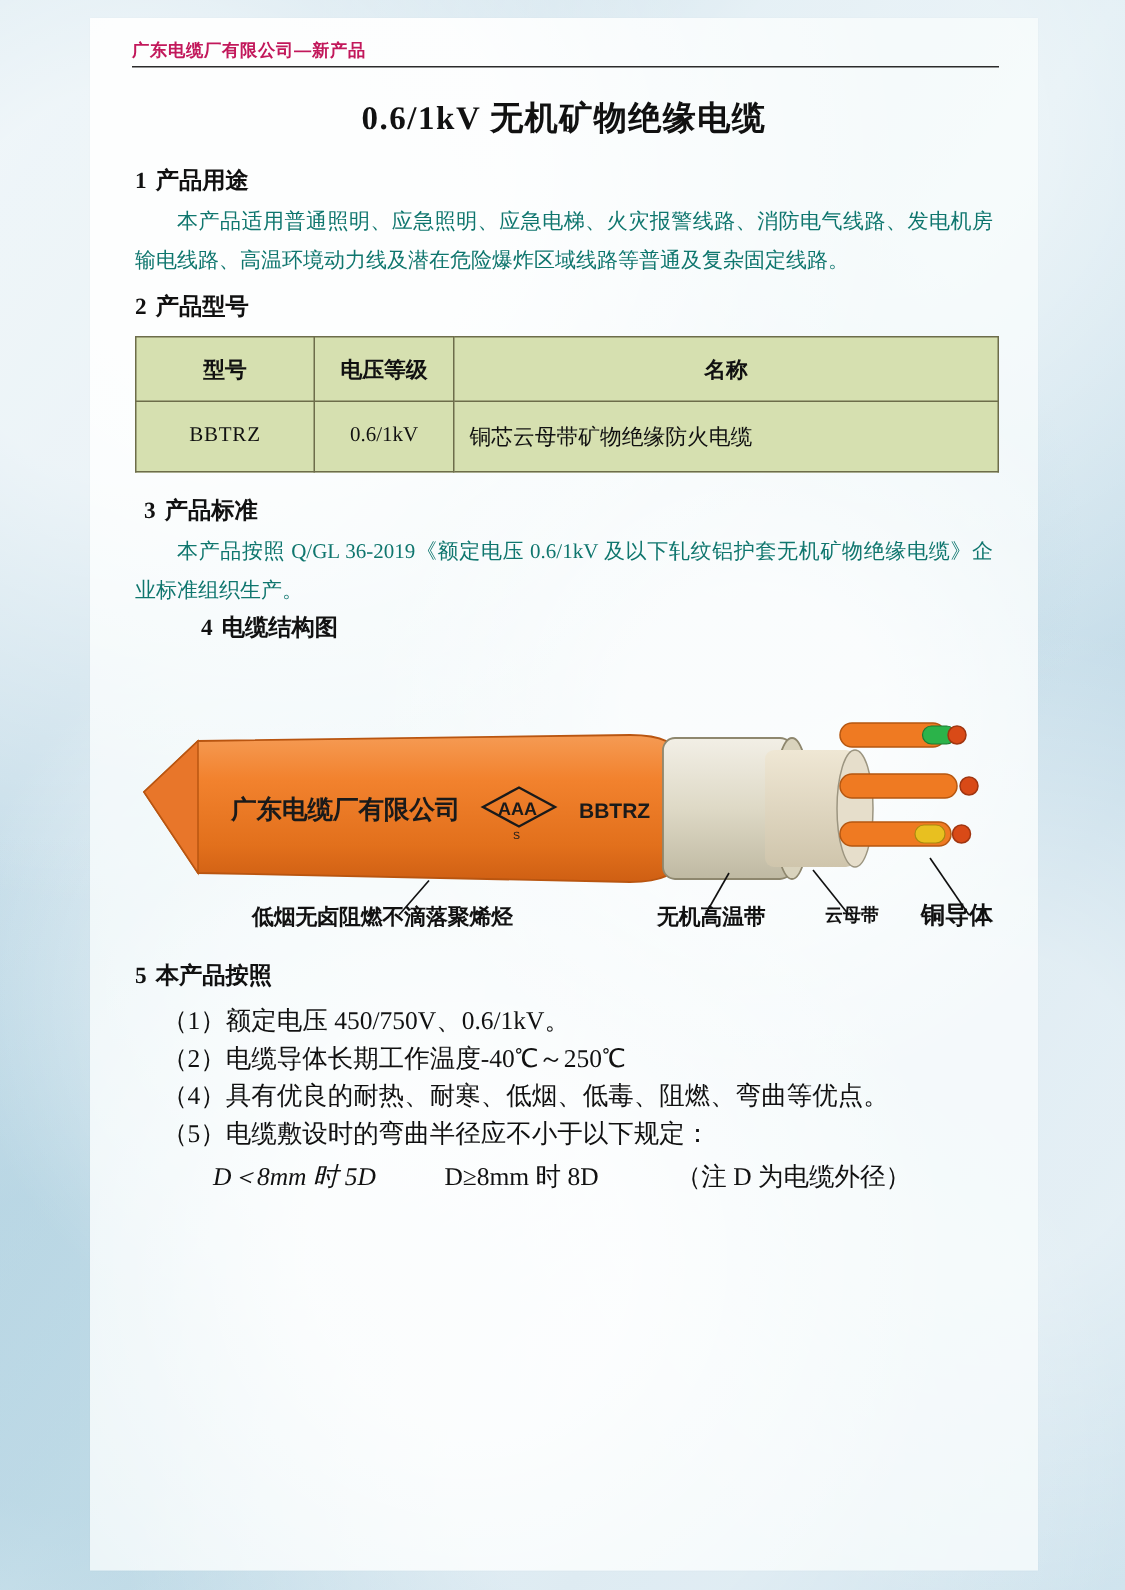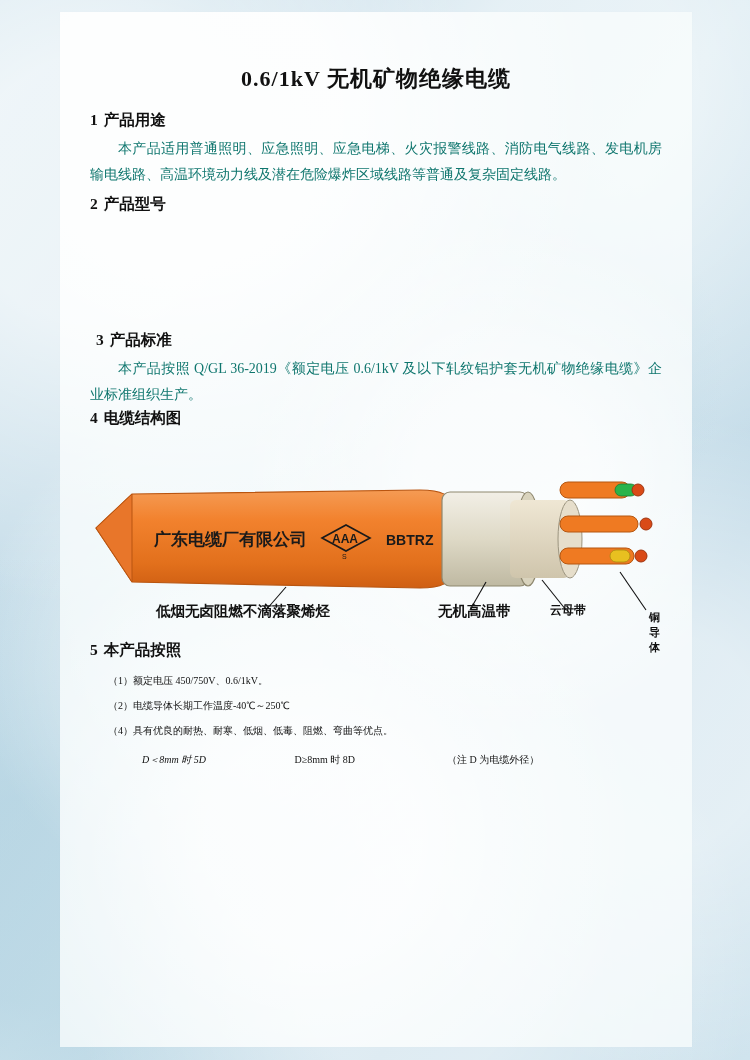--- a/index.html
+++ b/index.html
@@ -149,55 +149,73 @@
     font-size: 14px;
     font-weight: bold;
     color: #111;
     font-family: "Liberation Serif", serif;
   }
 
   .list {
     position: absolute;
     left: 30px;
     width: 572px;
-    font-size: 10px;
+    font-size: 17px;
     line-height: 25px;
     color: #111;
   }
   .list div { padding-left: 18px; }
   .bendline span.a { display:inline-block; width: 150px; font-style: italic; }
   .bendline span.b { display:inline-block; width: 150px; }
 </style>
 </head>
 <body>
 
 <div class="page-bg"></div>
 <div class="sheet-white"></div>
 
 <div class="content">
 
+  <div class="header-line">
+    <div class="header-text">广东电缆厂有限公司—新产品</div>
+    <div class="header-rule"></div>
+  </div>
 
   <h1 class="title">0.6/1kV 无机矿物绝缘电缆</h1>
 
   <div class="sec" style="top:98px;">
     <span class="num">1</span><span>产品用途</span>
   </div>
   <div class="para indent" style="top:124px;">本产品适用普通照明、应急照明、应急电梯、火灾报警线路、消防电气线路、发电机房输电线路、高温环境动力线及潜在危险爆炸区域线路等普通及复杂固定线路。</div>
 
   <div class="sec" style="top:182px;font-family:Liberation Serif, serif;">
     <span class="num">2</span><span>产品型号</span>
   </div>
 
+  <table class="spec">
+    <tbody>
+        <tr>
+      <th style="width:118px;">型号</th>
+      <th style="width:92px;">电压等级</th>
+      <th>名称</th>
+    </tr>
+    <tr>
+      <td class="cell-model">BBTRZ</td>
+      <td class="cell-volt">0.6/1kV</td>
+      <td class="name">铜芯云母带矿物绝缘防火电缆</td>
+    </tr>
+  </tbody>
+    </table>
 
   <div class="sec" style="top:318px; left:36px;">
     <span class="num">3</span><span>产品标准</span>
   </div>
   <div class="para indent" style="top:344px;">本产品按照 Q/GL 36-2019《额定电压 0.6/1kV 及以下轧纹铝护套无机矿物绝缘电缆》企业标准组织生产。</div>
 
-  <div class="sec" style="top:396px;">
+  <div class="sec" style="top:396px;margin-left:44px;">
     <span class="num">4</span><span>电缆结构图</span>
   </div>
 
   <div class="figure">
     <svg width="576" height="200" viewBox="0 0 576 200">
       <defs>
         <linearGradient id="orangeGrad" x1="0" y1="0" x2="0" y2="1">
           <stop offset="0%" stop-color="#f59b54"></stop>
           <stop offset="30%" stop-color="#f2822e"></stop>
           <stop offset="75%" stop-color="#e2701c"></stop>
@@ -245,34 +263,35 @@
       <text x="296" y="113" font-family="'Liberation Sans',sans-serif" font-size="14" font-weight="bold" fill="#1a1a1a">BBTRZ</text>
 
       <g stroke="#111" stroke-width="1.1" fill="none">
         <path d="M196,155 L176,178"></path>
         <path d="M396,150 L380,178"></path>
         <path d="M452,148 L476,178"></path>
         <path d="M530,140 L556,178"></path>
       </g>
     </svg>
 
-    <div class="cap" style="left:66px; top:170px; font-size:14.5px;">低烟无卤阻燃不滴落聚烯烃</div>
+    <div class="cap" style="left:78px; top:170px; font-size:14.5px;">低烟无卤阻燃不滴落聚烯烃</div>
     <div class="cap" style="left:348px; top:170px; font-size:14.5px;">无机高温带</div>
     <div class="cap" style="left:460px; top:170px; font-size:12px;">云母带</div>
-    <div class="cap" style="left:524px; top:178px; font-size:11px;margin-left:35px;">铜导体</div>
+    <div class="cap" style="left:524px; top:168px; font-size:16px;">铜导体</div>
   </div>
 
   <div class="sec" style="top:628px;">
     <span class="num">5</span><span>本产品按照</span>
   </div>
 
   <div class="list" style="top:656px;">
     <div>（1）额定电压 450/750V、0.6/1kV。</div>
     <div>（2）电缆导体长期工作温度-40℃～250℃</div>
     <div>（4）具有优良的耐热、耐寒、低烟、低毒、阻燃、弯曲等优点。</div>
+    <div>（5）电缆敷设时的弯曲半径应不小于以下规定：</div>
     <div class="bendline" style="padding-left:52px; margin-top:4px;">
       <span class="a">D＜8mm 时    5D</span>
       <span class="b">D≥8mm 时    8D</span>
       <span>（注 D 为电缆外径）</span>
     </div>
   </div>
 
 </div>
 
 </body></html>

